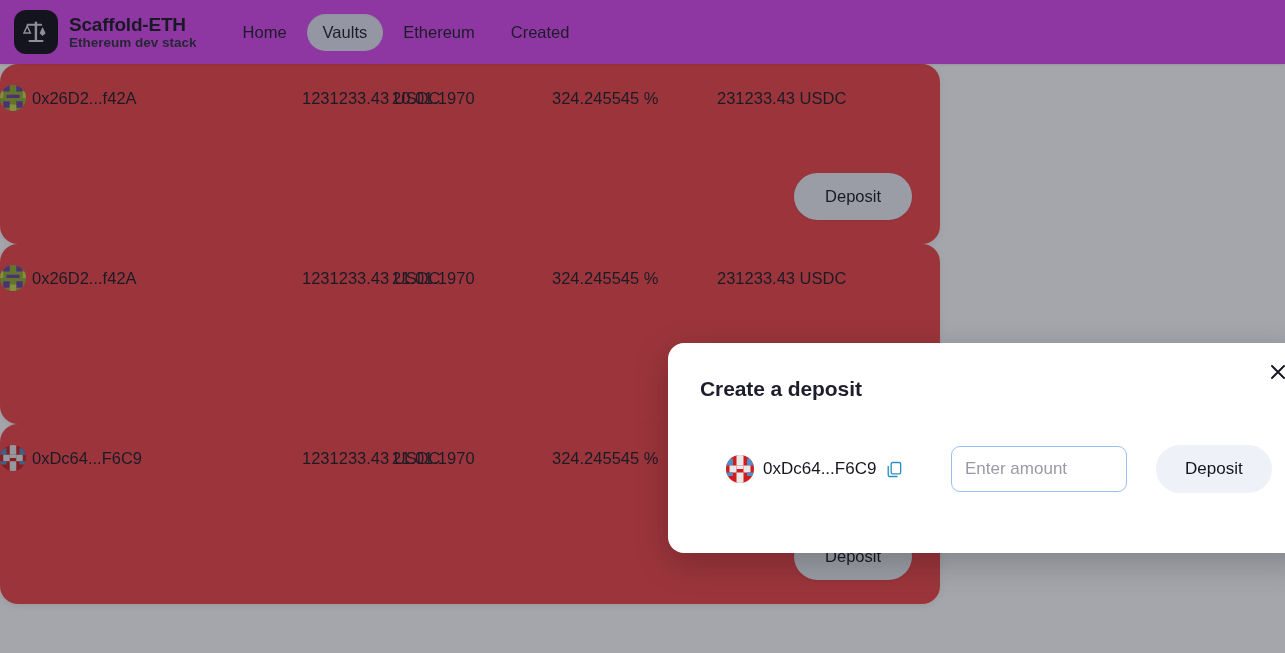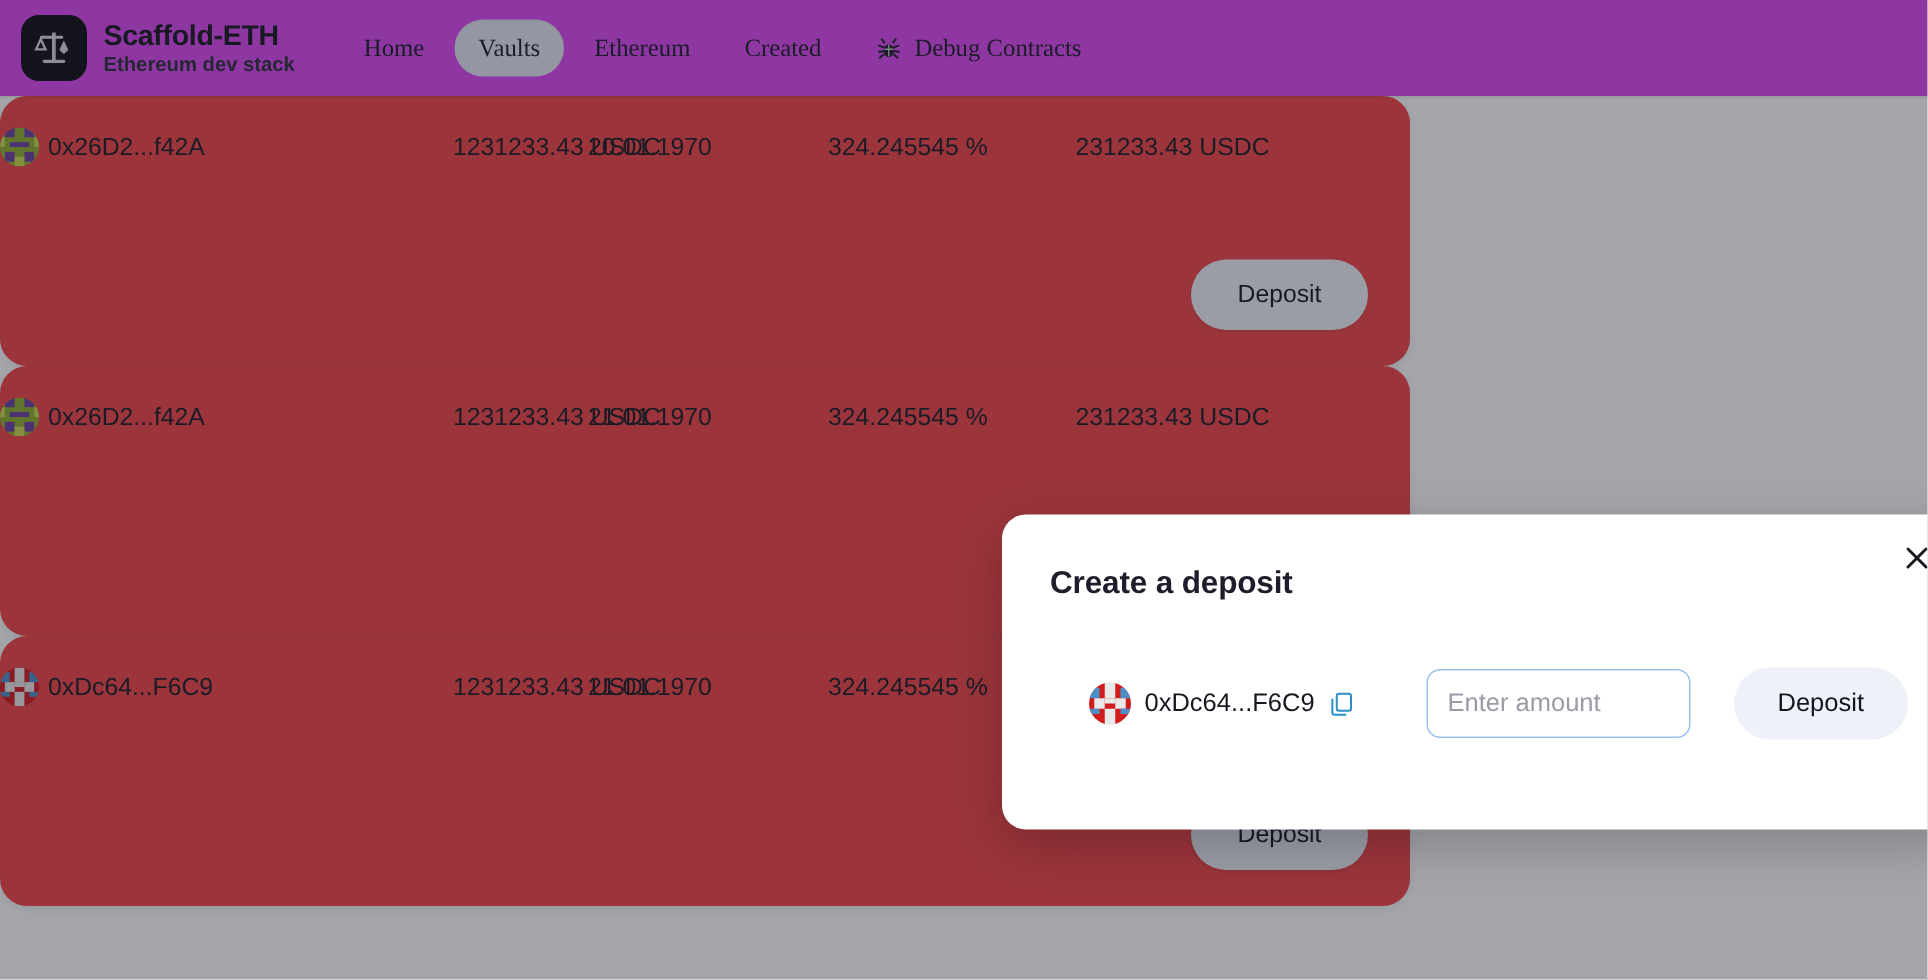--- a/index.html
+++ b/index.html
@@ -59,21 +59,21 @@
     font-weight: 700;
     color: #14141c;
     letter-spacing: -0.2px;
   }
   .brand-sub {
     font-size: 13.5px;
     color: #2c2c38;
     font-weight: 700;
   }
 
-  .nav { display: flex; align-items: center; gap: 4px; font-family: Liberation Serif, serif; }
+  .nav { display: flex; align-items: center; gap: 4px; }
   .nav-item {
     font-size: 16.5px;
     color: #1a1a22;
     padding: 9px 16px;
     border-radius: 999px;
     white-space: nowrap;
     display: flex;
     align-items: center;
     gap: 9px;
     cursor: pointer;
@@ -270,33 +270,20 @@
         <span>Home</span>
       </div>
       <div class="nav-item active">
         <span>Vaults</span>
       </div>
       <div class="nav-item">
         <span>Ethereum</span>
       </div>
       <div class="nav-item">
         <span>Created</span>
-      </div>
-      <div class="nav-item">
-        <span class="nav-icon">
-          <svg width="17" height="17" viewBox="0 0 20 20" fill="none" stroke="#1a1a22" stroke-width="1.5" stroke-linecap="round">
-            <ellipse cx="10" cy="11.5" rx="4" ry="5" fill="#1a1a22" stroke="none"></ellipse>
-            <path d="M6.5 5 L4.6 2.6 M13.5 5 L15.4 2.6"></path>
-            <path d="M6 9 L2.4 7.6 M6 12 L2.2 12.4 M6 14.6 L3 17"></path>
-            <path d="M14 9 L17.6 7.6 M14 12 L17.8 12.4 M14 14.6 L17 17"></path>
-            <path d="M10 7.2 L10 15.5" stroke="#c8c8d0" stroke-width="1"></path>
-            <path d="M7 10.4 L13 10.4" stroke="#c8c8d0" stroke-width="1"></path>
-          </svg>
-        </span>
-        <span>Debug Contracts</span>
       </div>
     </nav>
   </div>
 
   <div class="main">
 
     <div class="vault-card">
       <div class="vault-row">
         <div class="cell c-addr">
           <span class="blockie">

